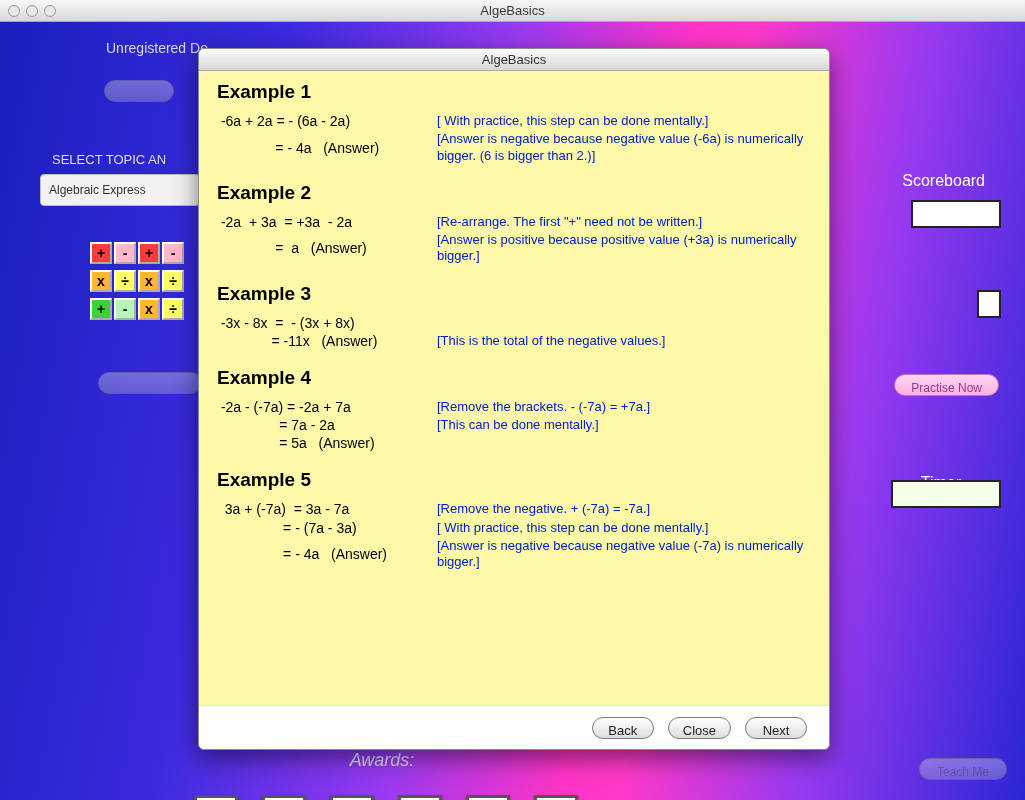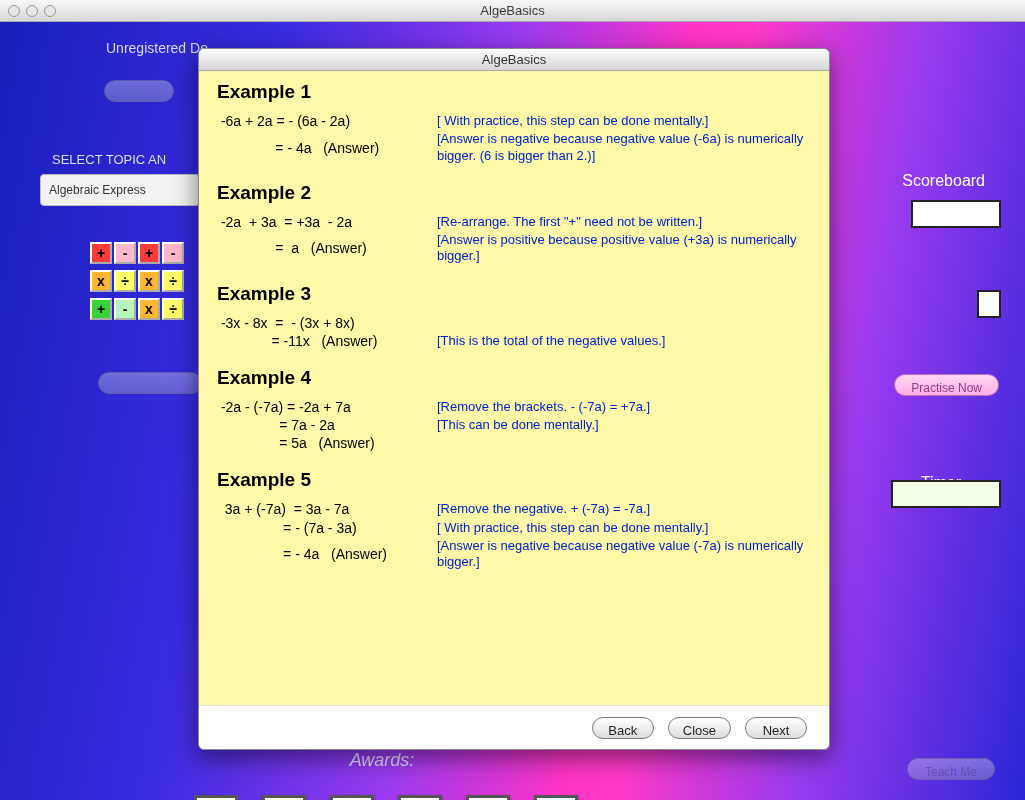--- a/index.html
+++ b/index.html
@@ -164,21 +164,21 @@
   <div class="side-box" style="right:24px; top:178px;"></div>
   <div class="side-box" style="right:24px; top:268px; width:24px;"></div>
 
   <div class="pill-btn" style="right:26px; top:352px; background:linear-gradient(#ffd6f3,#ffb0e6); border-color:#cc6eb4; color:#9a3a86;">
     <span>Practise Now</span>
   </div>
 
   <div class="side-label" style="right:64px; top:452px;">Timer</div>
   <div class="side-box" style="right:24px; top:458px; width:110px; background:#f4ffe8;"></div>
 
-  <div class="pill-btn pill-faded" style="right:30px; top:736px; width:88px;">
+  <div class="pill-btn pill-faded" style="right:18px; top:736px; width:88px;">
     <span>Teach Me</span>
   </div>
 
   <div class="awards-row">
     <span class="awards-label">Awards:</span>
     <div id="awards-host" style="display:flex; gap:24px;">
         <div class="award" style="background: rgb(255, 198, 226);"></div>
         <div class="award" style="background: rgb(191, 227, 255);"></div>
         <div class="award" style="background: rgb(134, 239, 134);"></div>
         <div class="award" style="background: rgb(255, 255, 122);"></div>

